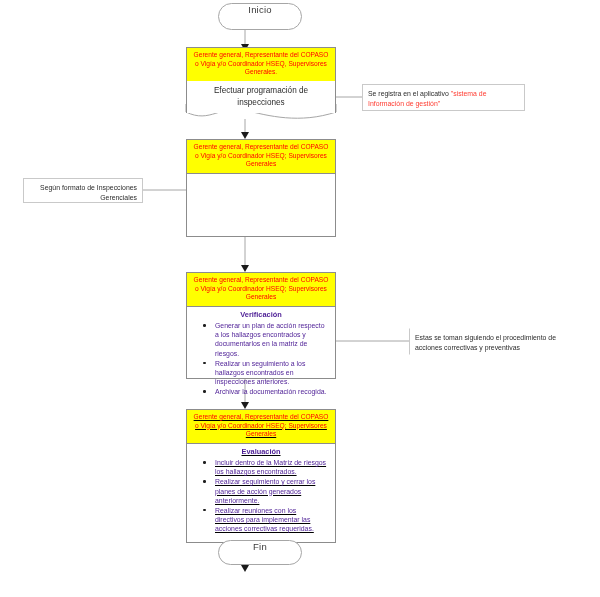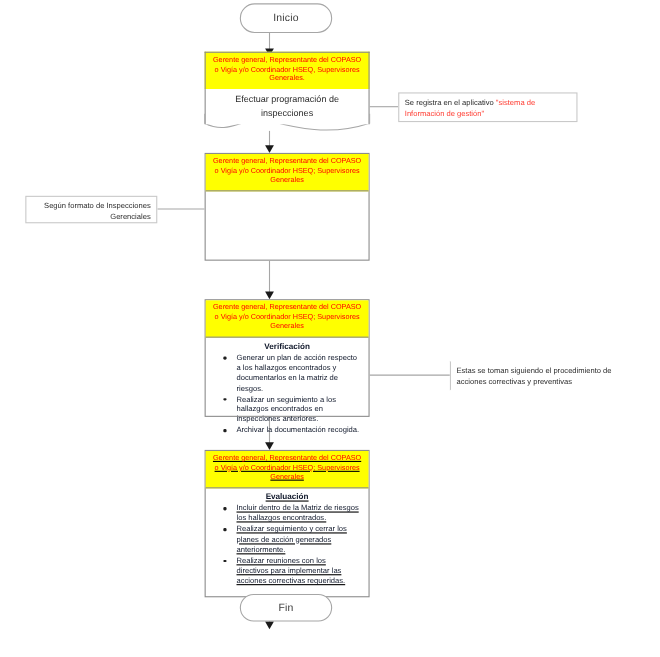--- a/index.html
+++ b/index.html
@@ -21,21 +21,20 @@
     height: 597px;
   }
   .abs { position: absolute; box-sizing: border-box; }
 
   
   .terminator {
     border: 1px solid #a6a6a6;
     border-radius: 30px;
     background: #ffffff;
     display: flex;
-    align-items: center;
     justify-content: center;
     font-size: 9.5px;
     color: #3a3a3a;
     letter-spacing: .2px;
   }
 
   
   .proc {
     border: 1px solid #8c8c8c;
     background: #ffffff;
@@ -69,21 +68,21 @@
   .proc.doc .body {
     border-left: 1px solid #8c8c8c;
     border-right: 1px solid #8c8c8c;
     background: #ffffff;
   }
 
   
   .listbody {
     flex: 1;
     padding: 3px 4px 4px 4px;
-    color: #0f172a;
+    color: #4c1d95;
   }
   .list-title {
     text-align: center;
     font-weight: bold;
     font-size: 7.4px;
     margin-bottom: 2px;
   }
   ul.bullets {
     margin: 0;
     padding: 0 4px 0 24px;

